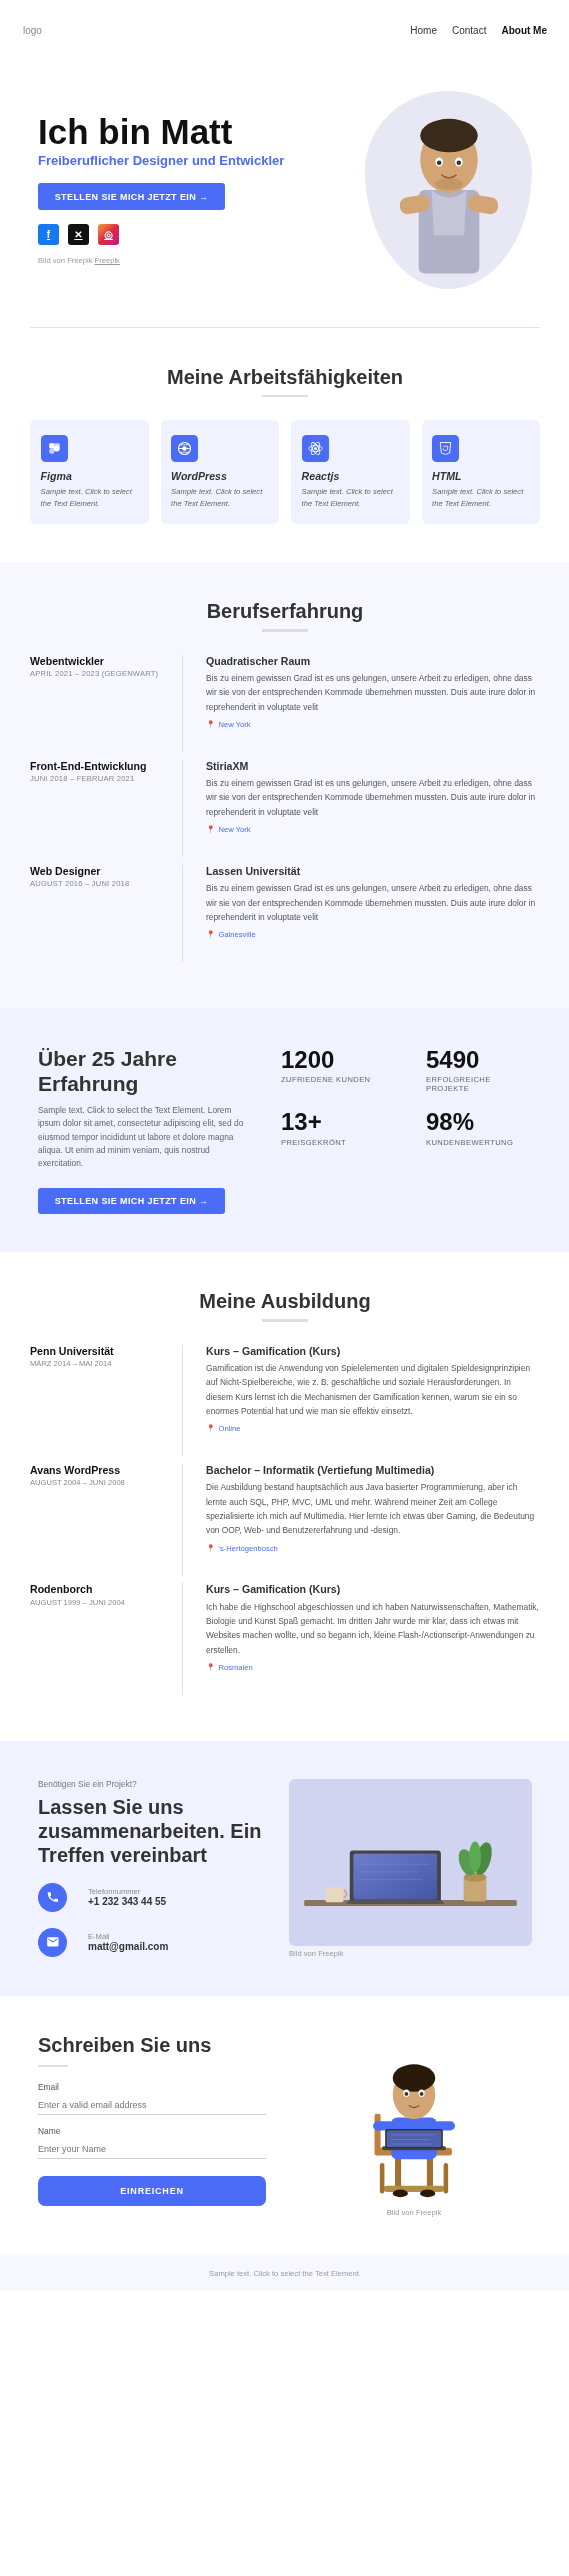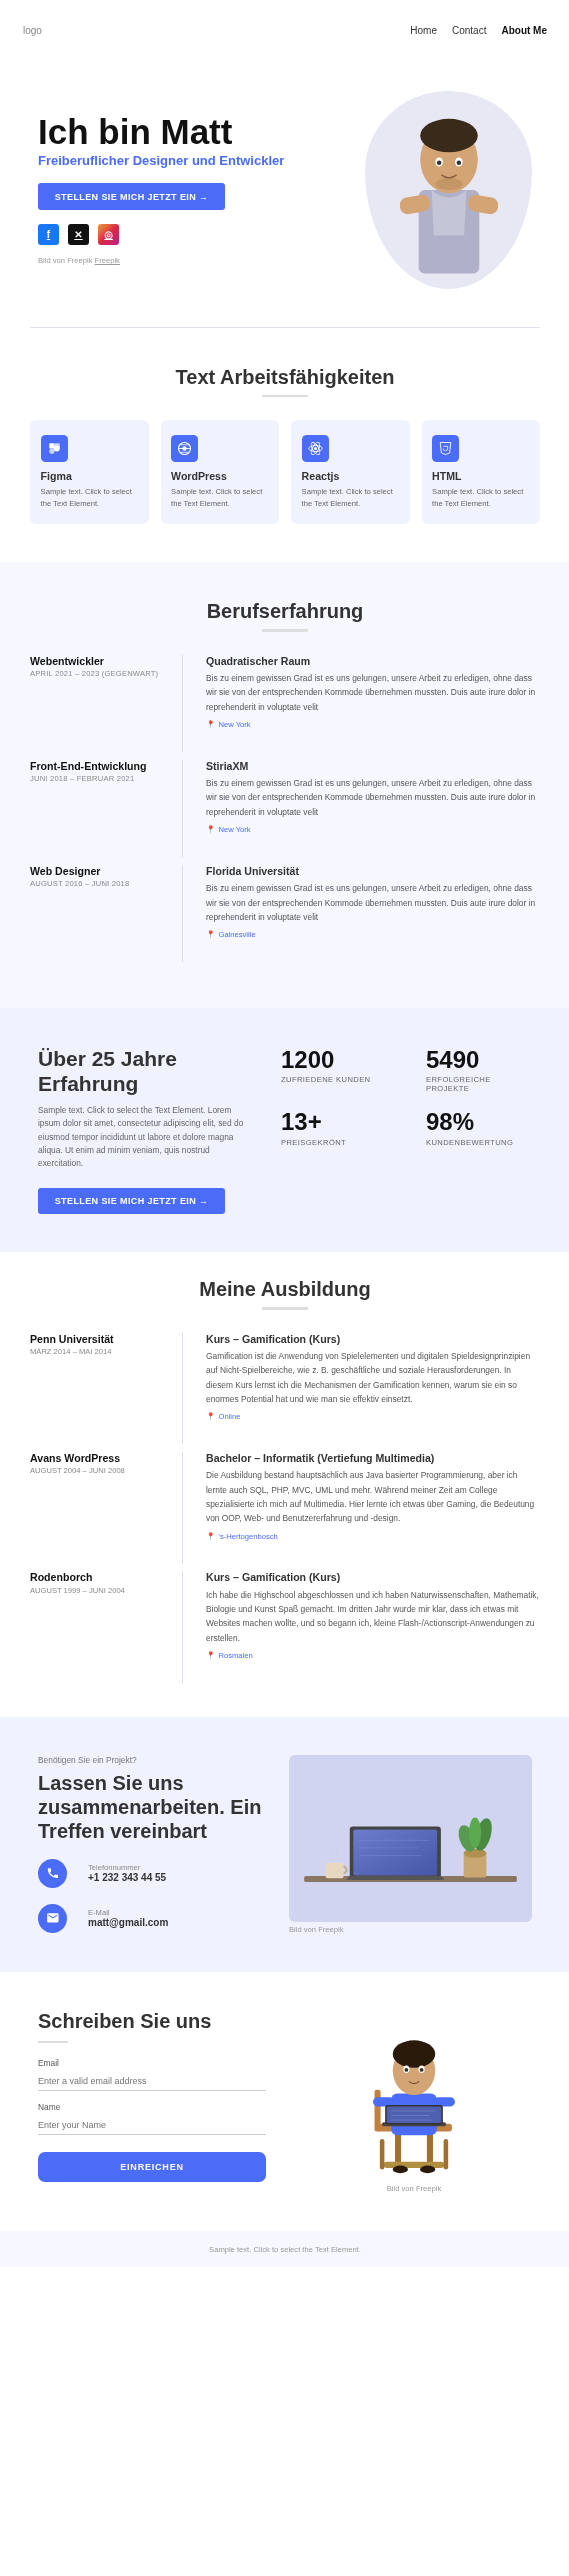--- a/index.html
+++ b/index.html
@@ -23,21 +23,21 @@
     .hero-image-wrap { width: 167px; height: 198px; border-radius: 50% 50% 50% 50% / 40% 40% 60% 60%; overflow: hidden; background: #e8e8f5; display: flex; align-items: flex-end; justify-content: center; }
     .hero-image-wrap svg { width: 144px; }
     .freepik-credit { font-size: 7.6px; color: #999; margin-top: 6px; }
     .freepik-credit a { color: #999; }
 
     
     .section { padding: 38px 30px; }
     .section-title { text-align: center; font-size: 20px; font-weight: 700; margin-bottom: 6px; }
     .section-divider { width: 46px; height: 2.3px; background: #ddd; margin: 0 auto 23px; }
 
-    .skills-grid { display: grid; grid-template-columns: repeat(4,1fr); gap: 12px; margin-top: 15px; }
+    .skills-grid { display: grid; grid-template-columns: repeat(4,1fr); gap: 12px; margin-top: 15px; font-style: italic; }
     .skill-card { background: #f0f2ff; border-radius: 6px; padding: 15px 10.6px; text-align: left; }
     .skill-icon { width: 27px; height: 27px; background: #4a6cf7; border-radius: 4.6px; display: flex; align-items: center; justify-content: center; margin-bottom: 7.6px; color: #fff; font-size: 13.7px; font-weight: bold; }
     .skill-name { font-weight: 700; font-size: 10.6px; margin-bottom: 4.6px; }
     .skill-desc { font-size: 7.6px; color: #666; line-height: 1.5; }
 
     
     .experience-section { background: #f7f8ff; padding: 38px 30px; }
     .exp-grid { display: grid; grid-template-columns: 152px 1fr; gap: 0; }
     .exp-left { padding-right: 23px; }
     .exp-role { font-size: 10.6px; font-weight: 700; color: #111; }
@@ -52,21 +52,21 @@
     .stats-section { background: #f0f2ff; padding: 38px 38px; display: flex; gap: 30px; align-items: flex-start; }
     .stats-left { flex: 0 0 213px; }
     .stats-left h2 { font-size: 21px; font-weight: 800; line-height: 1.2; }
     .stats-left p { font-size: 8.4px; color: #666; margin-top: 7.6px; line-height: 1.6; }
     .stats-right { flex: 1; display: grid; grid-template-columns: 1fr 1fr; gap: 15px 39px; }
     .stat-item h3 { font-size: 24px; font-weight: 800; color: #111; }
     .stat-item .stat-label { font-size: 7.6px; text-transform: uppercase; color: #666; letter-spacing: 0.4px; margin-top: 1.5px; }
     .btn-outline { display: inline-flex; align-items: center; gap: 6px; background: #4a6cf7; color: #fff; padding: 8.4px 16.7px; border-radius: 3px; font-size: 9px; font-weight: 600; border: none; cursor: pointer; margin-top: 16.7px; letter-spacing: 0.4px; text-transform: uppercase; }
 
     
-    .edu-section { padding: 26px 30px; background: #fff; }
+    .edu-section { padding: 38px 30px; background: #fff; }
     .edu-grid { display: grid; grid-template-columns: 152px 1fr; gap: 0; }
     .edu-left { padding-right: 23px; }
     .edu-school { font-size: 10.6px; font-weight: 700; color: #111; }
     .edu-date { font-size: 7.6px; color: #888; text-transform: uppercase; margin-top: 2.3px; }
     .edu-right { border-left: 0.8px solid #dde; padding-left: 23px; padding-bottom: 23px; }
     .edu-course { font-size: 10.6px; font-weight: 700; margin-bottom: 4.6px; }
     .edu-desc { font-size: 8.4px; color: #555; line-height: 1.7; }
     .edu-location { display: flex; align-items: center; gap: 3px; margin-top: 6px; font-size: 7.6px; color: #4a6cf7; }
 
     
@@ -146,21 +146,21 @@
       <path d="M85,120 Q95,128 105,120" stroke="#8B6040" stroke-width="2" fill="none"></path>
 
       <ellipse cx="95" cy="132" rx="18" ry="8" fill="#b08050" opacity="0.4"></ellipse>
     </svg>
   </div>
 </section>
 
 <hr class="thin">
 
 <section class="section">
-  <h2 class="section-title">Text Arbeitsfähigkeiten</h2>
+  <h2 class="section-title">Meine Arbeitsfähigkeiten</h2>
   <div class="section-divider"></div>
   <div class="skills-grid">
 
     <div class="skill-card">
       <div class="skill-icon" style="background:#4a6cf7;">
         <svg width="15" height="15" viewBox="0 0 20 20" fill="none">
           <circle cx="13" cy="10" r="4" fill="white"></circle>
           <rect x="3" y="3" width="7" height="7" rx="1" fill="white"></rect>
           <rect x="3" y="10" width="7" height="7" rx="3.5" fill="white" opacity="0.7"></rect>
           <rect x="10" y="3" width="7" height="7" rx="1" fill="white" opacity="0.7"></rect>
@@ -251,21 +251,21 @@
       </div>
     </div>
   </div>
 
   <div class="exp-grid exp-row">
     <div class="exp-left">
       <div class="exp-role">Web Designer</div>
       <div class="exp-date">AUGUST 2016 – JUNI 2018</div>
     </div>
     <div class="exp-right">
-      <div class="exp-company">Florida Universität</div>
+      <div class="exp-company">Lassen Universität</div>
       <div class="exp-desc">Bis zu einem gewissen Grad ist es uns gelungen, unsere Arbeit zu erledigen, ohne dass wir sie von der entsprechenden Kommode übernehmen mussten. Duis aute irure dolor in reprehenderit in voluptate velit</div>
       <div class="exp-location">
         <span>📍</span>
         <span>Gainesville</span>
       </div>
     </div>
   </div>
 </section>
 
 <section class="stats-section">

